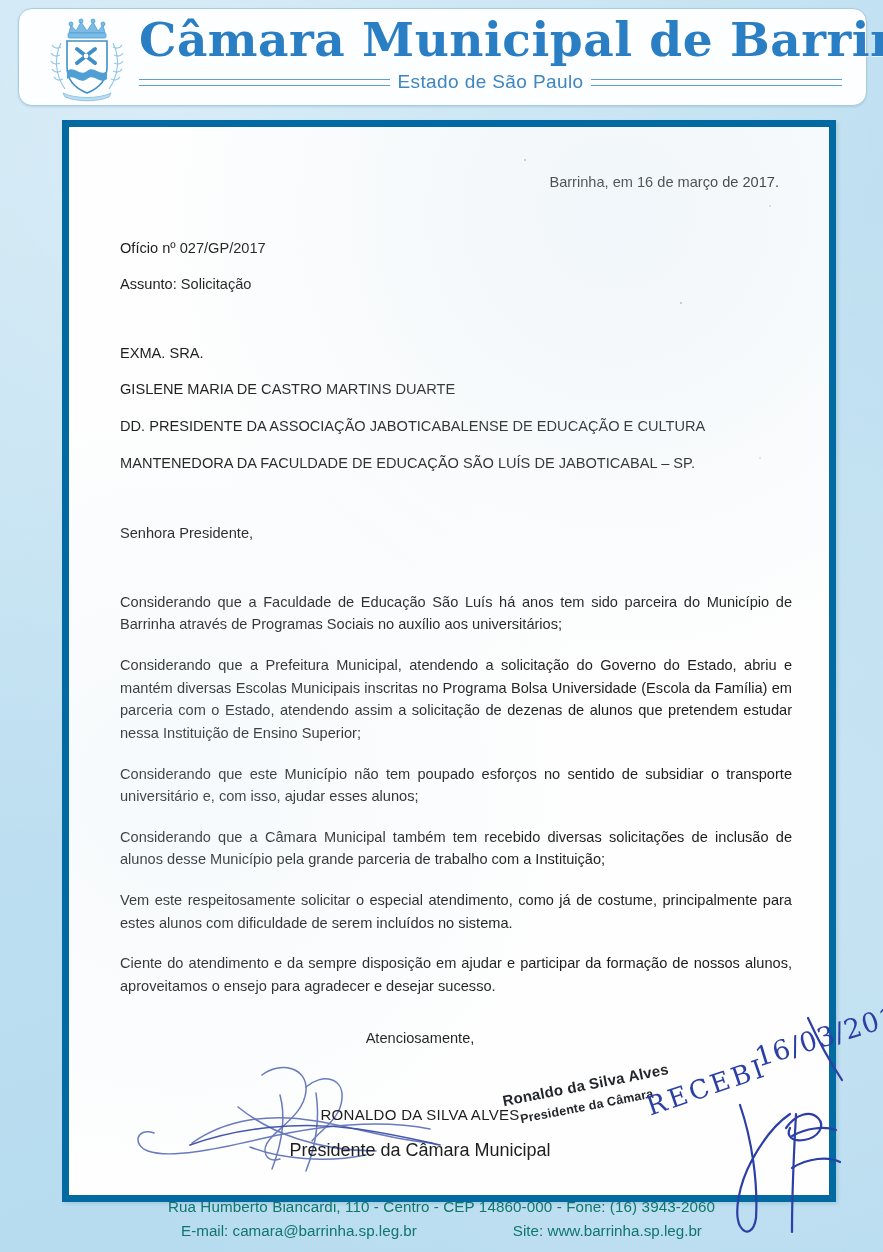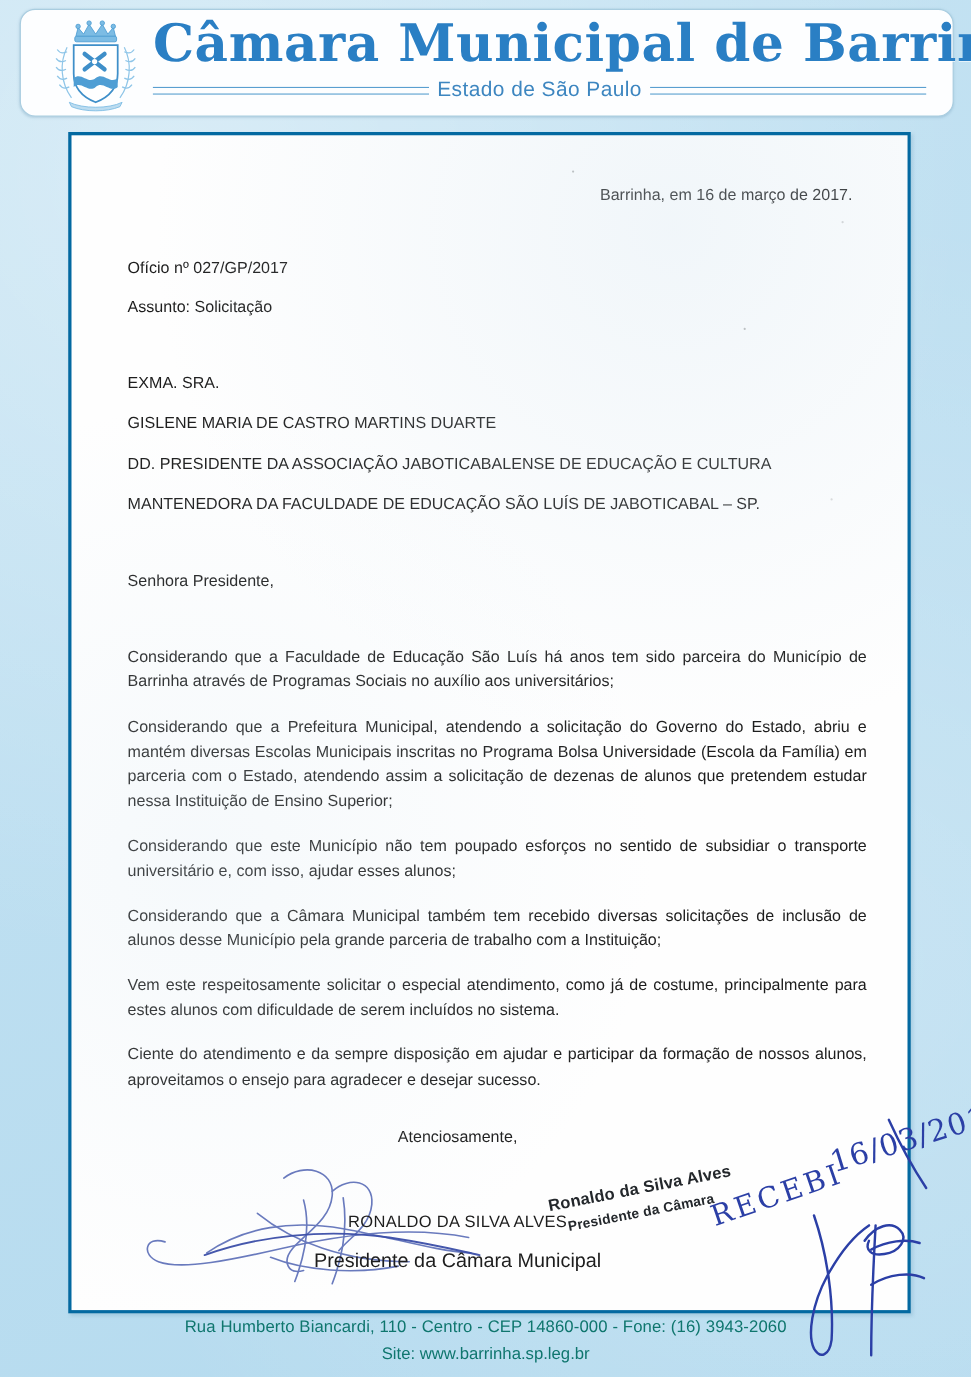--- a/index.html
+++ b/index.html
@@ -98,21 +98,21 @@
   }
 
   
   .paper {
     position: absolute;
     left: 62px;
     top: 120px;
     width: 760px;
     height: 1068px;
     background: #fefefe;
-    border: 3px solid #0369a1;
+    border: 7px solid #0369a1;
     box-shadow: 2px 2px 3px rgba(110,160,190,.3);
     z-index: 1;
   }
   .paper::after {
     content: "";
     position: absolute;
     inset: 0;
     background:
       radial-gradient(circle at 72% 8%, rgba(210,228,240,.30), transparent 42%),
       radial-gradient(circle at 15% 62%, rgba(215,232,243,.22), transparent 45%);
@@ -414,17 +414,18 @@
         <path d="M152 126 C166 118 184 116 196 120"></path>
         <path d="M152 158 C168 148 188 146 200 152"></path>
         <path d="M168 8 C178 30 190 52 202 70"></path>
       </g>
     </svg>
   </div>
 
   <div class="footer">
     <div class="line1">Rua Humberto Biancardi, 110 - Centro - CEP 14860-000 - Fone: (16) 3943-2060</div>
     <div class="line2">
+      <span>E-mail: camara@barrinha.sp.leg.br</span>
       <span>Site: www.barrinha.sp.leg.br</span>
     </div>
   </div>
 
 </div>
 
 </body></html>

